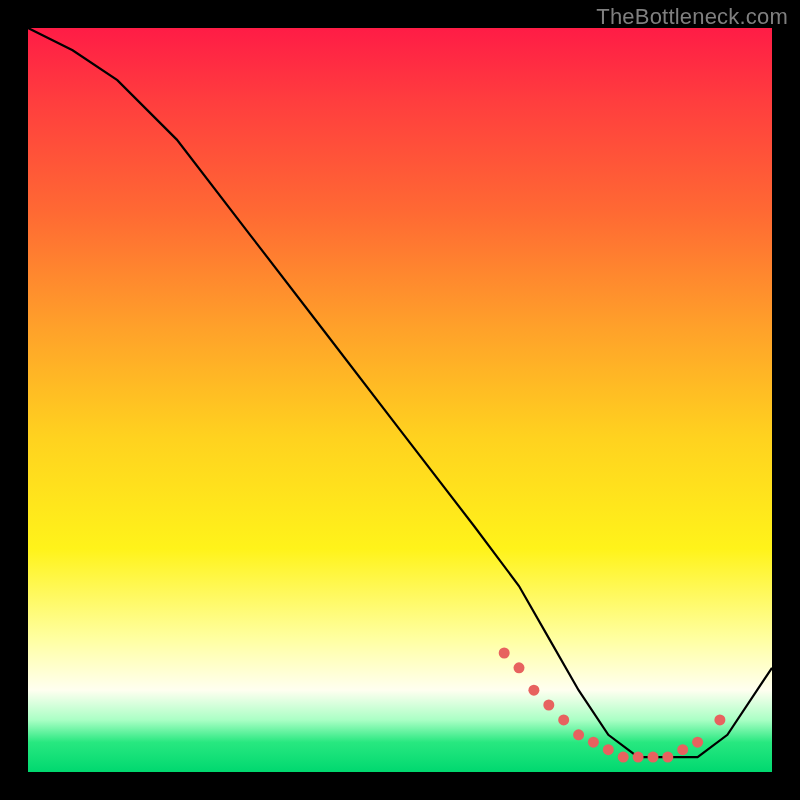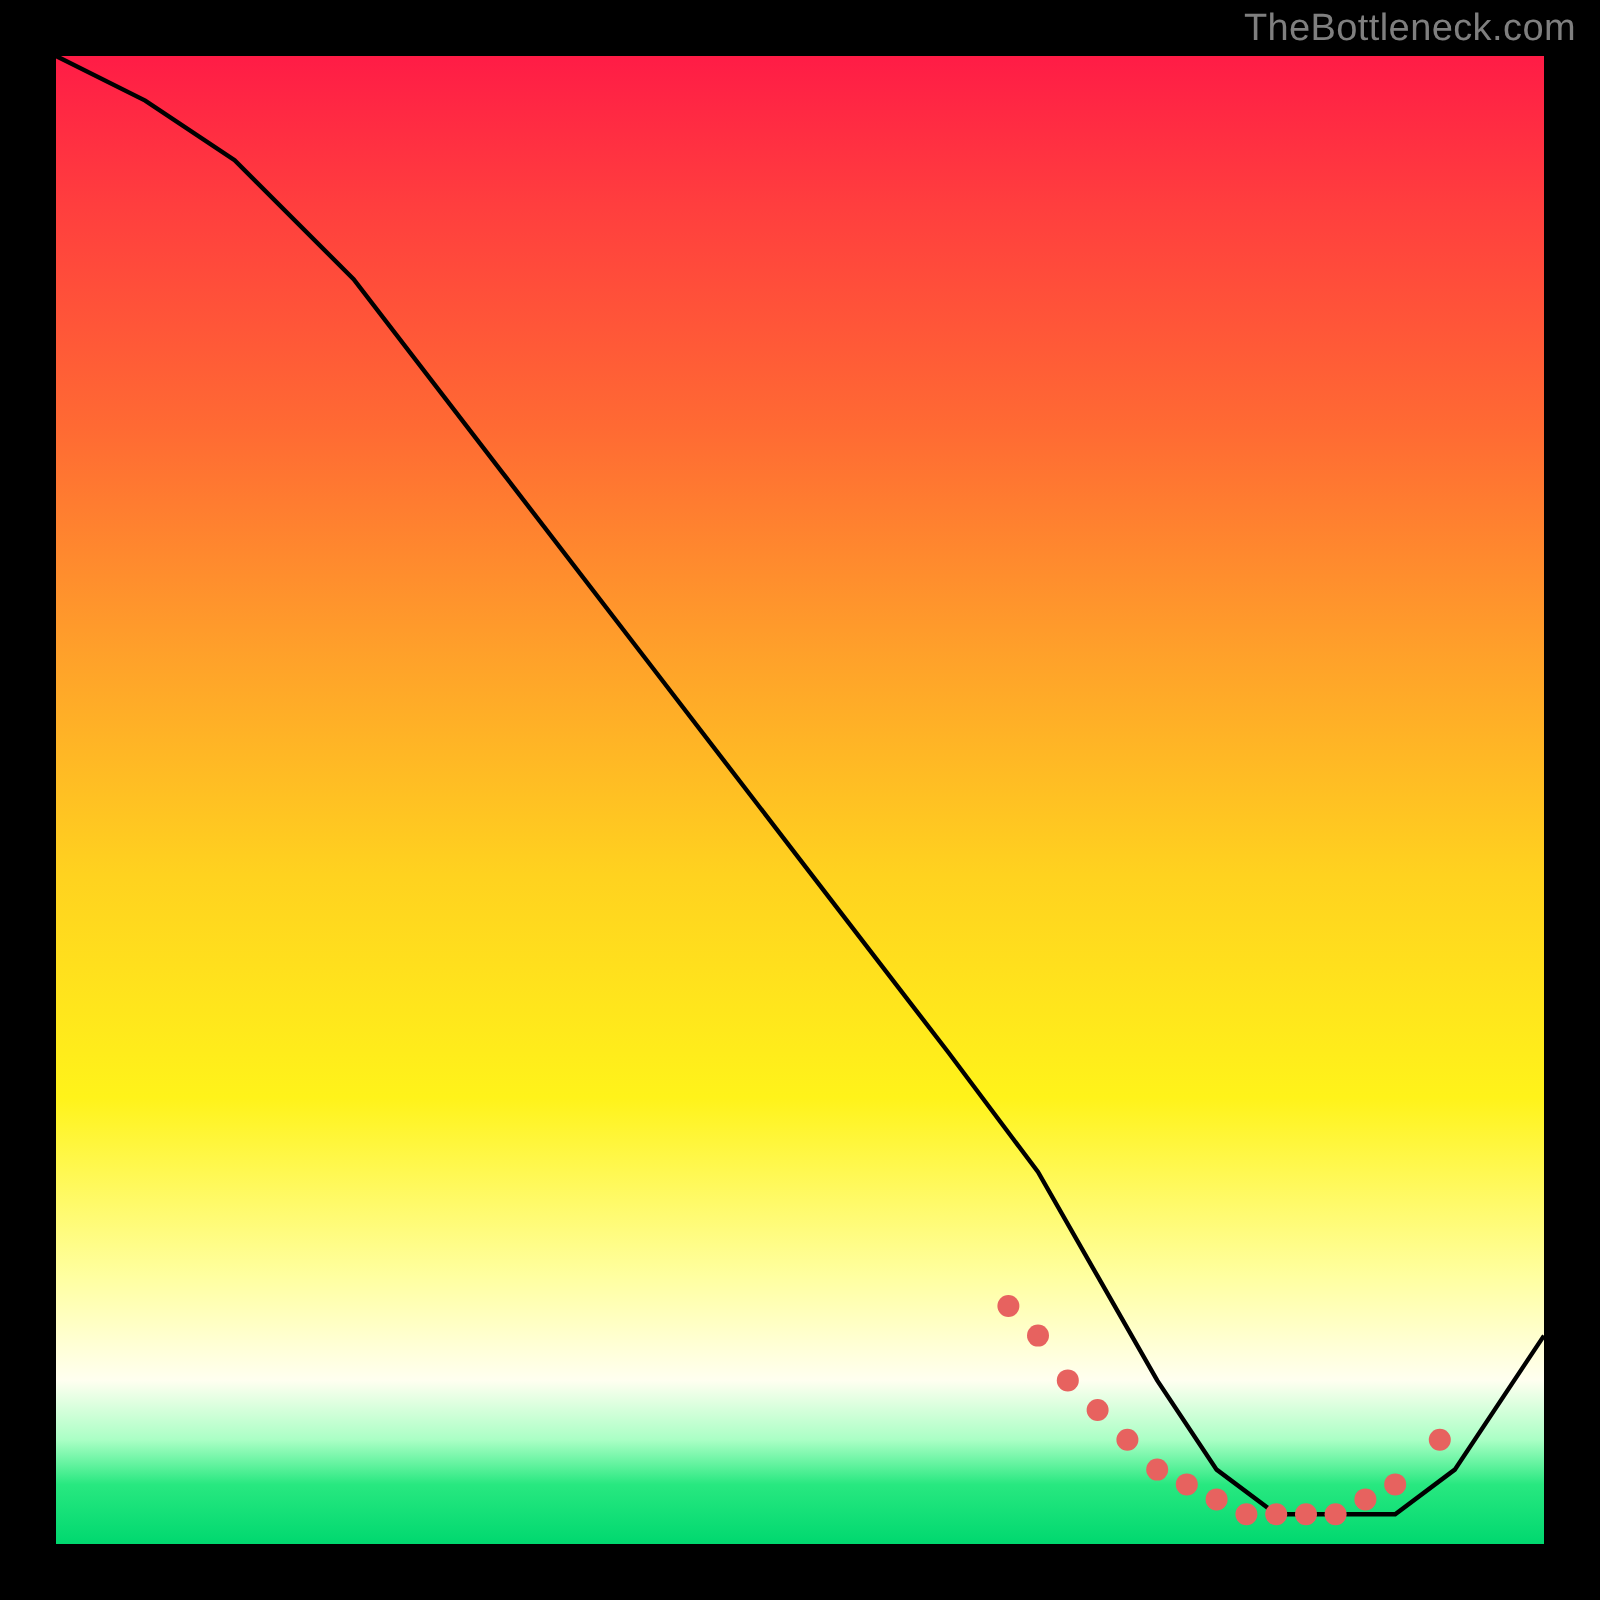--- a/index.html
+++ b/index.html
@@ -15,21 +15,21 @@
     position: relative;
     width: 800px;
     height: 800px;
     background: #000;
   }
   .watermark {
     position: absolute;
     top: 4px;
     right: 12px;
     color: #7f7f7f;
-    font-size: 19px;
+    font-size: 22px;
     font-weight: 500;
     letter-spacing: 0.2px;
     user-select: none;
   }
   .plot-area {
     position: absolute;
     left: 28px;
     top: 28px;
     width: 744px;
     height: 744px;

